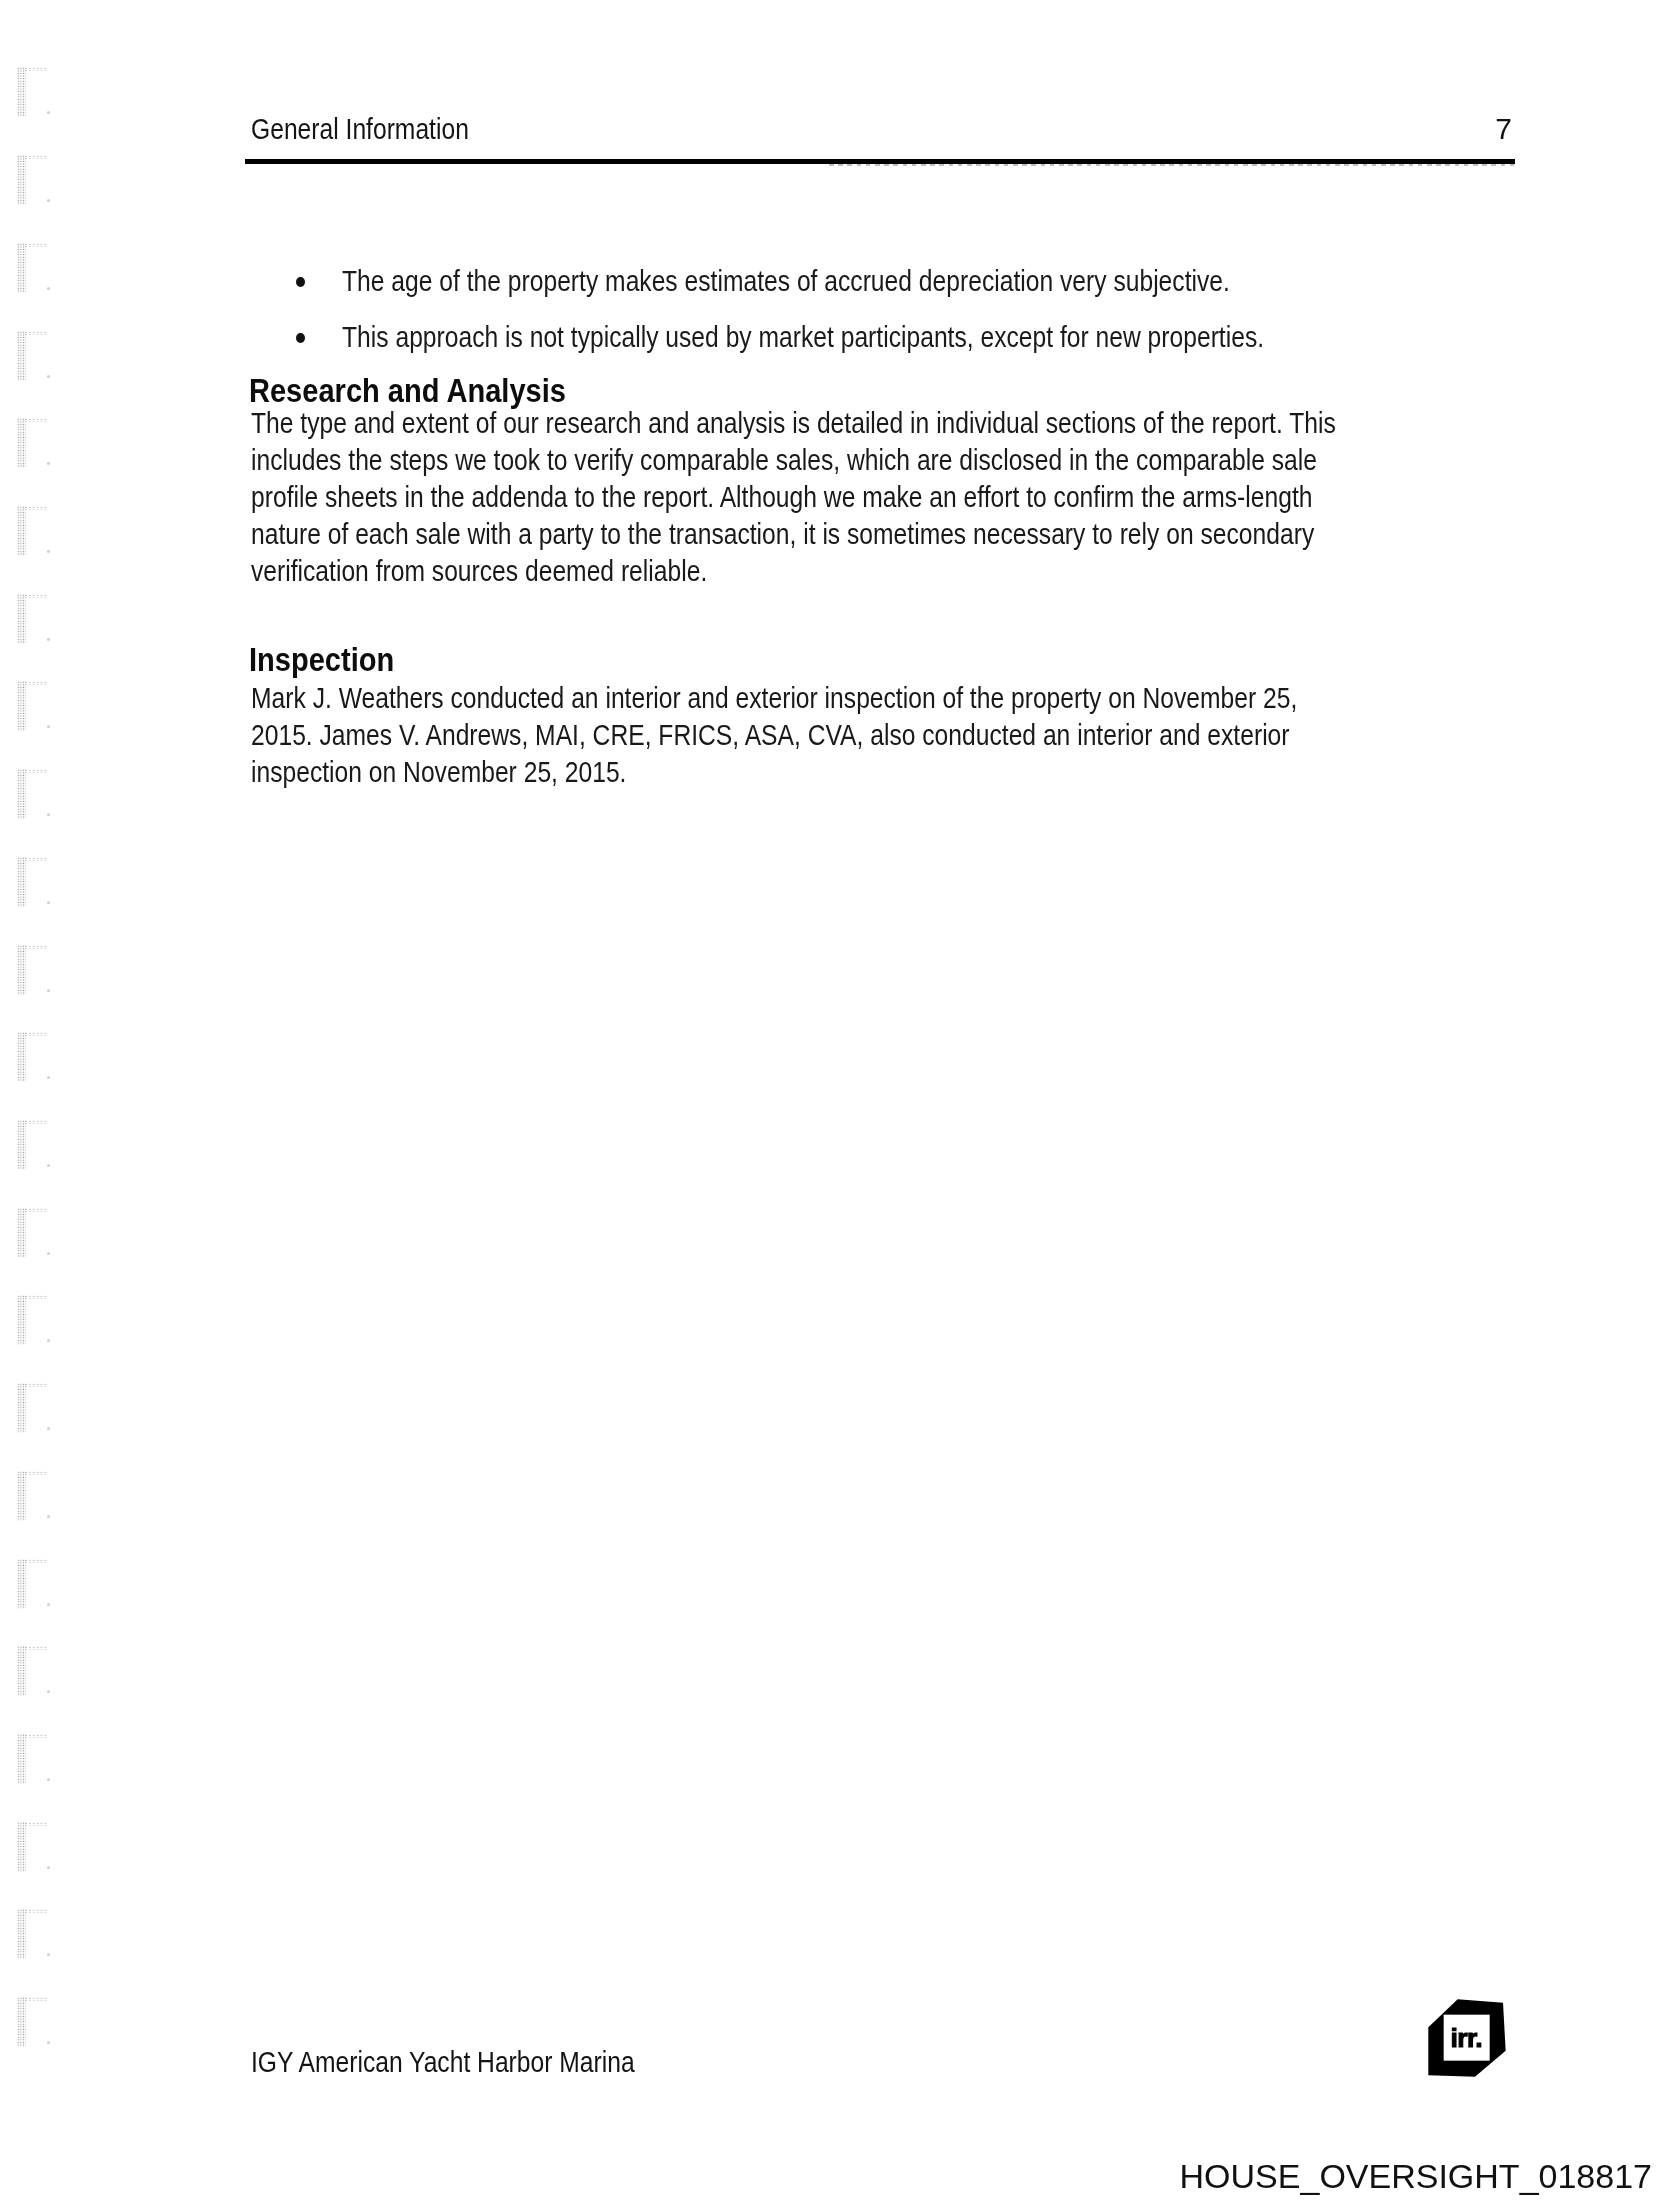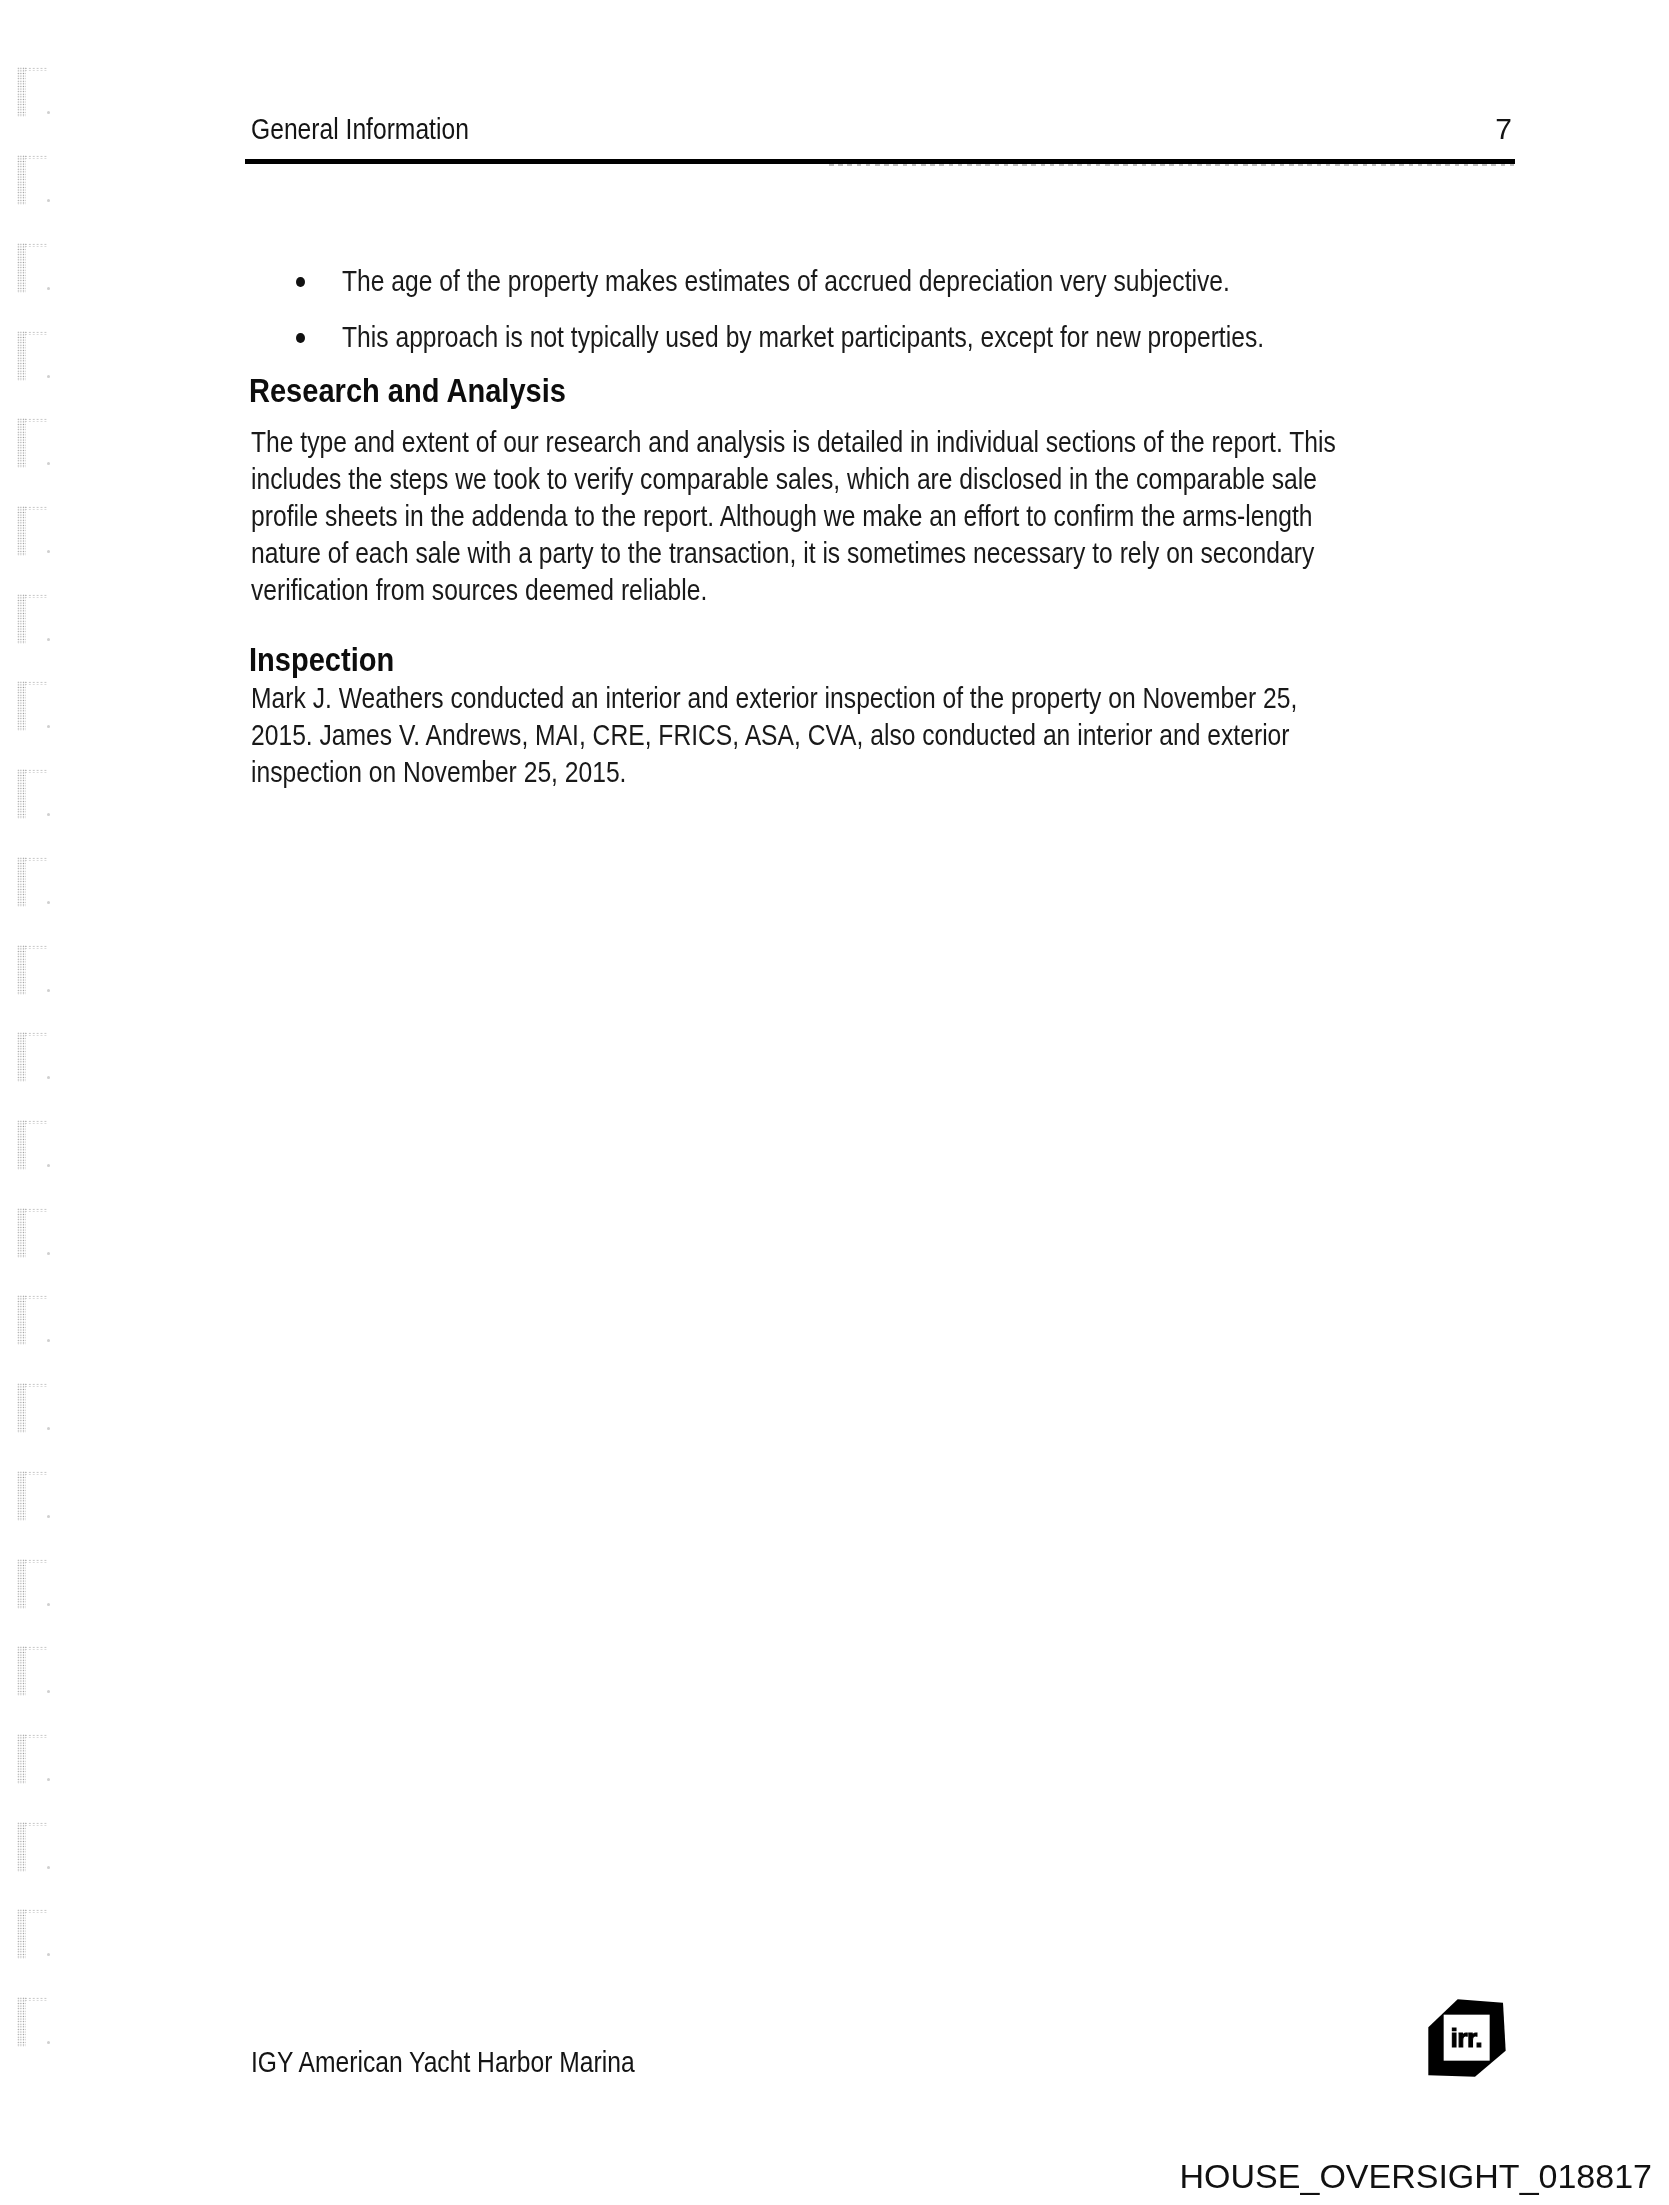--- a/index.html
+++ b/index.html
@@ -131,21 +131,21 @@
   <div class="bullet-row" style="top:267px">
     <span class="bullet-dot"></span>
     <span class="bullet-text">The age of the property makes estimates of accrued depreciation very subjective.</span>
   </div>
   <div class="bullet-row" style="top:323px">
     <span class="bullet-dot"></span>
     <span class="bullet-text">This approach is not typically used by market participants, except for new properties.</span>
   </div>
 
   <div class="section-heading" style="top:374px">Research and Analysis</div>
-  <div class="para para-research" style="top:424px">
+  <div class="para para-research" style="top:405px">
     <div class="line">The type and extent of our research and analysis is detailed in individual sections of the report. This</div>
     <div class="line">includes the steps we took to verify comparable sales, which are disclosed in the comparable sale</div>
     <div class="line">profile sheets in the addenda to the report. Although we make an effort to confirm the arms-length</div>
     <div class="line">nature of each sale with a party to the transaction, it is sometimes necessary to rely on secondary</div>
     <div class="line">verification from sources deemed reliable.</div>
   </div>
 
   <div class="section-heading" style="top:643px">Inspection</div>
   <div class="para para-inspection" style="top:680px">
     <div class="line">Mark J. Weathers conducted an interior and exterior inspection of the property on November 25,</div>

